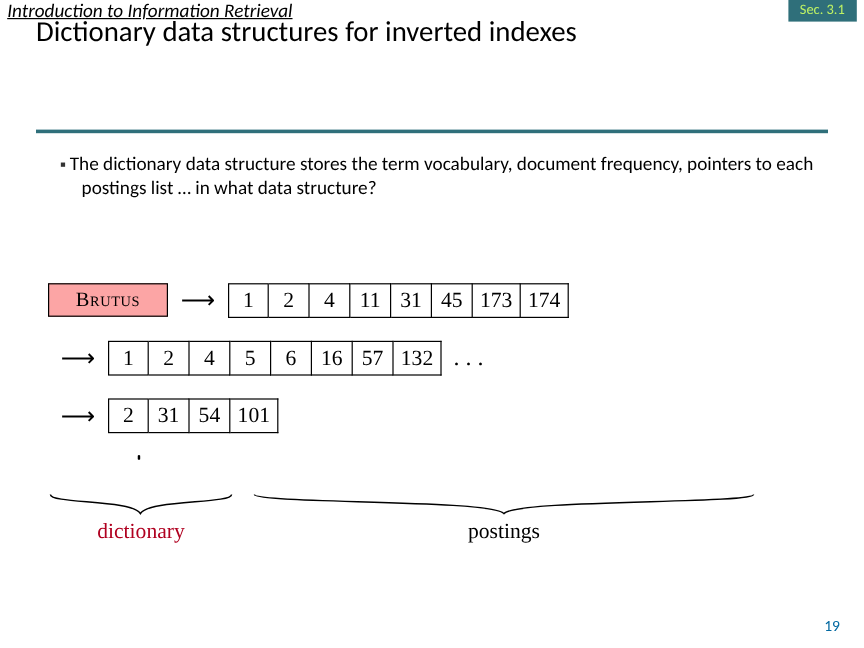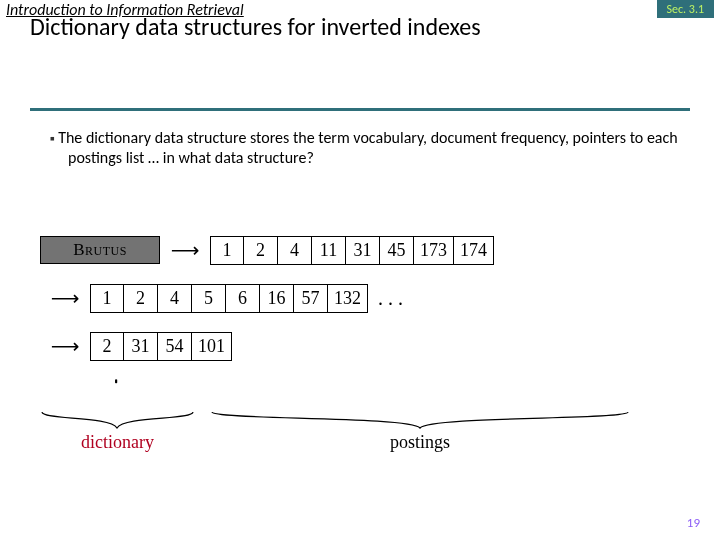--- a/index.html
+++ b/index.html
@@ -32,23 +32,23 @@
     text-indent: -18px; padding-left: 18px;
   }
   .bullet::before { content: "▪ "; font-size: 14px; color: #333; }
   .diagram {
     position: absolute; top: 230px; left: 40px; right: 20px;
   }
   .row { display: flex; align-items: center; height: 40px; margin-bottom: 8px; }
   .term {
     font-family: "Times New Roman", serif; font-variant: small-caps;
     font-size: 17px; letter-spacing: 0.5px;
-    width: 120px; text-align: center;
+    width: 100px; text-align: center;
     border: 1px solid #000; padding: 3px 0;
-    background: #737373;
+    background: #fca5a5;
   }
   .arrow { width: 50px; text-align: center; font-size: 20px; font-family: serif; }
   .postings { display: flex; }
   .cell {
     border: 1px solid #000; border-left: none;
     min-width: 34px; text-align: center;
     font-family: "Times New Roman", serif; font-size: 18px;
     padding: 3px 6px;
   }
   .cell:first-child { border-left: 1px solid #000; }
@@ -66,21 +66,21 @@
     position: absolute; top: 0;
   }
   .brace svg { display: block; }
   .brace-label {
     font-family: "Times New Roman", serif; font-size: 18px;
     text-align: center; margin-top: 2px;
   }
   .brace-dict .brace-label { color: #b00020; }
   .slidenum {
     position: absolute; bottom: 10px; right: 20px;
-    font-size: 13px; color: #8b5cf6;
+    font-size: 13px; color: #0369a1;
   }
 </style>
 </head>
 <body>
 
 <div class="topbar">
   <span class="course">Introduction to Information Retrieval</span>
   <span class="secbox">Sec. 3.1</span>
 </div>
 

